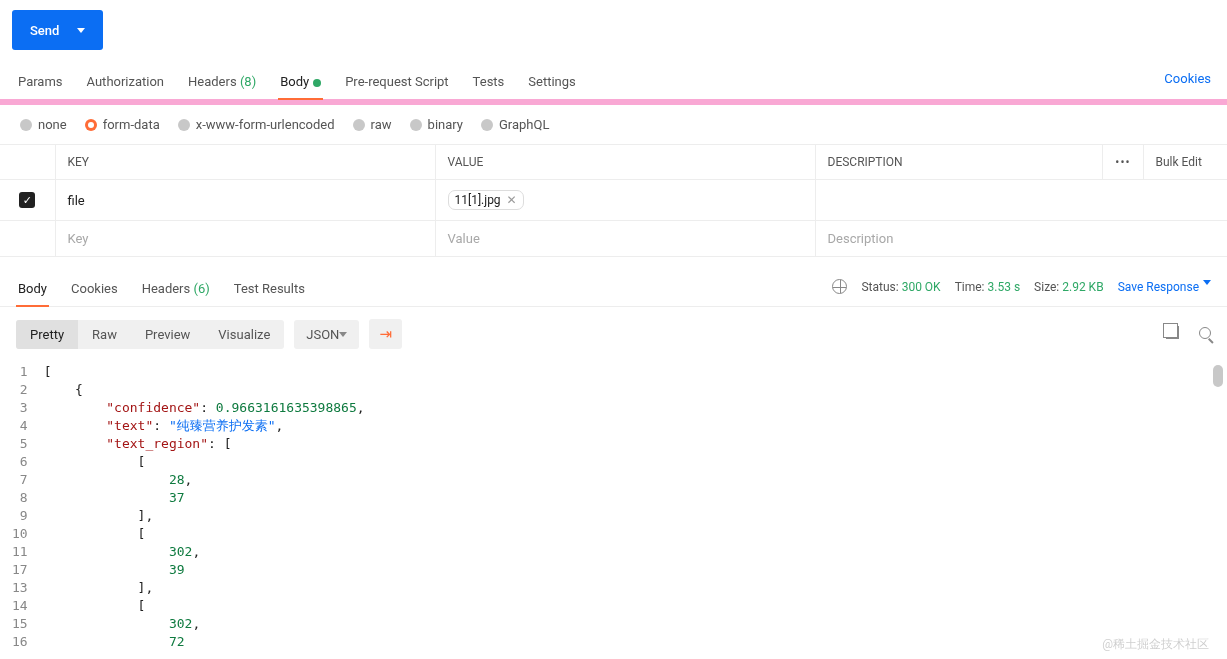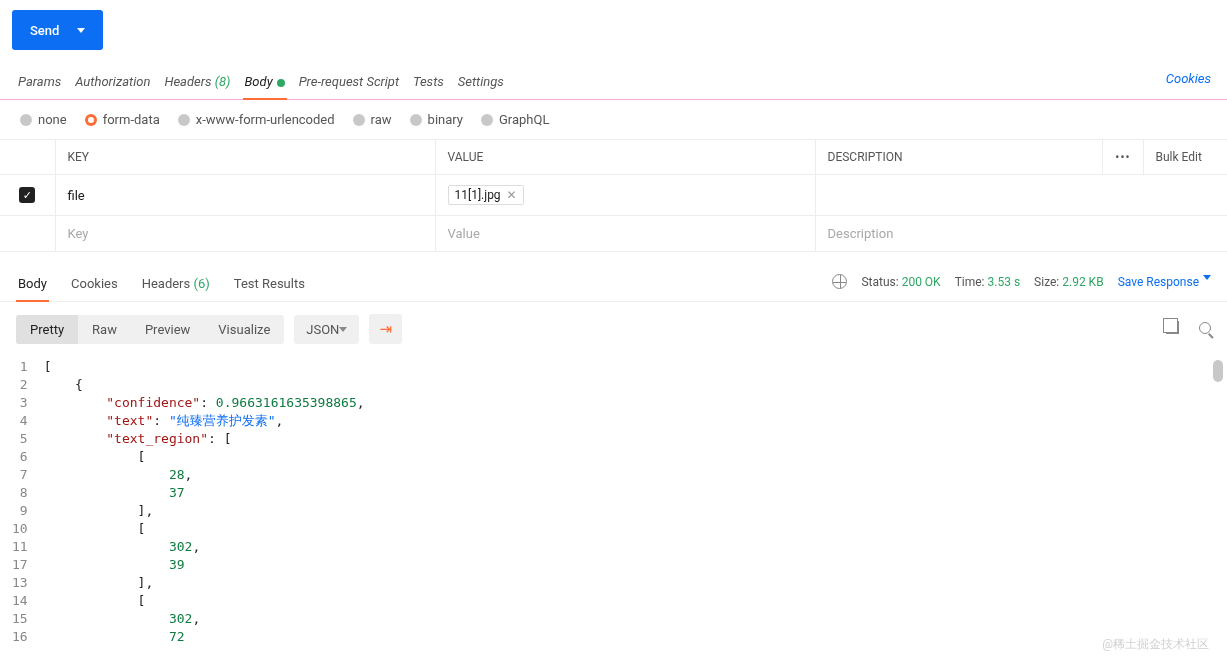--- a/index.html
+++ b/index.html
@@ -9,21 +9,21 @@
 .req-bar { display: flex; gap: 10px; padding: 10px 12px; align-items: stretch; }
 .method-url { display: flex; flex: 1; background: #f2f2f2; border: 1px solid #e6e6e6; border-radius: 3px; height: 40px; }
 .method-select { display: flex; align-items: center; gap: 40px; padding: 0 16px; border-right: 1px solid #e6e6e6; cursor: pointer; font-weight: 400; }
 .method-select .chev { width: 0; height: 0; border-left: 4px solid transparent; border-right: 4px solid transparent; border-top: 5px solid #666; }
 .url-input { flex: 1; padding: 0 12px; border: none; background: transparent; font-size: 13px; color: #333; outline: none; }
 .url-mask { display: inline-block; width: 70px; height: 12px; background: #e8e8e8; border-radius: 2px; vertical-align: middle; margin: 0 2px; }
 .send-btn { display: flex; align-items: center; gap: 18px; background: #0b6ef3; color: #fff; padding: 8px 18px; border-radius: 3px; cursor: pointer; font-weight: 500; height: 40px; text-align: center; }
 .send-btn .chev { width: 0; height: 0; border-left: 4px solid transparent; border-right: 4px solid transparent; border-top: 5px solid #fff; }
 
 
-.req-tabs { display: flex; align-items: center; padding: 8px 16px 0; gap: 10px; border-bottom: 1px solid #f9a8d4; font-style: italic; }
+.req-tabs { display: flex; align-items: center; padding: 8px 16px 0; gap: 20px; border-bottom: 6px solid #f9a8d4; }
 .req-tab { padding: 6px 2px 10px; cursor: pointer; color: #555; position: relative; }
 .req-tab.active { color: #212121; }
 .req-tab.active::after { content: ""; position: absolute; left: 0; right: 0; bottom: -1px; height: 2px; background: #ff6c37; }
 .req-tab .count { color: #2fa866; }
 .req-tab .dot { display: inline-block; width: 8px; height: 8px; background: #2fa866; border-radius: 50%; margin-left: 4px; vertical-align: middle; }
 .cookies-link { margin-left: auto; color: #0b6ef3; cursor: pointer; padding-bottom: 10px; }
 
 
 .body-opts { display: flex; gap: 18px; padding: 12px 20px; }
 .radio-opt { display: flex; align-items: center; gap: 6px; color: #555; cursor: pointer; }
@@ -35,21 +35,21 @@
 .kv-table { width: 100%; border-collapse: collapse; border-top: 1px solid #d946ef; }
 .kv-table th, .kv-table td { border: 1px solid #ededed; border-left: none; padding: 10px 12px; text-align: left; font-weight: 400; }
 .kv-table th:last-child, .kv-table td:last-child { border-right: none; }
 .kv-table .check-col { width: 55px; text-align: center; }
 .kv-table .key-col { width: 380px; }
 .kv-table .val-col { width: 380px; }
 .kv-table .bulk-col { width: 84px; cursor: pointer; }
 .kv-table .opts-col { width: 36px; text-align: center; cursor: pointer; letter-spacing: 1px; }
 .kv-table thead th { color: #555; font-size: 12px; background: #fff; }
 .checkbox { width: 16px; height: 16px; background: #212121; border-radius: 3px; display: inline-flex; align-items: center; justify-content: center; color: #fff; font-size: 11px; }
-.file-tag { display: inline-flex; align-items: center; gap: 6px; border: 1px solid #ddd; border-radius: 2px; padding: 2px 6px; font-size: 12px; }
+.file-tag { display: inline-flex; align-items: center; gap: 6px; border: 1px solid #ddd; border-radius: 7px; padding: 2px 6px; font-size: 12px; }
 .file-tag .x { color: #999; cursor: pointer; }
 .ph { color: #a8a8a8; }
 
 
 .resp-tabs { display: flex; align-items: center; padding: 20px 16px 0; gap: 20px; border-bottom: 1px solid #ededed; }
 .resp-tab { padding: 4px 2px 10px; cursor: pointer; color: #555; position: relative; }
 .resp-tab.active { color: #212121; }
 .resp-tab.active::after { content: ""; position: absolute; left: 0; right: 0; bottom: -1px; height: 2px; background: #ff6c37; }
 .resp-tab .count { color: #2fa866; }
 .status-block { margin-left: auto; display: flex; align-items: center; gap: 14px; color: #555; font-size: 12px; padding-bottom: 10px; }
@@ -175,21 +175,21 @@
 
 <div class="resp-tabs">
   <div class="resp-tab active">Body</div>
   <div class="resp-tab">Cookies</div>
   <div class="resp-tab">
     <span>Headers</span> <span class="count">(6)</span>
   </div>
   <div class="resp-tab">Test Results</div>
   <div class="status-block">
     <span class="globe-icon"></span>
-    <span><span>Status:</span> <span class="g">200 OK</span></span>
+    <span><span>Status:</span> <span class="g">300 OK</span></span>
     <span><span>Time:</span> <span class="g">3.53 s</span></span>
     <span><span>Size:</span> <span class="g">2.92 KB</span></span>
     <span class="save-resp">
       <span>Save Response</span>
       <span class="chev"></span>
     </span>
   </div>
 </div>
 
 <div class="resp-toolbar">

